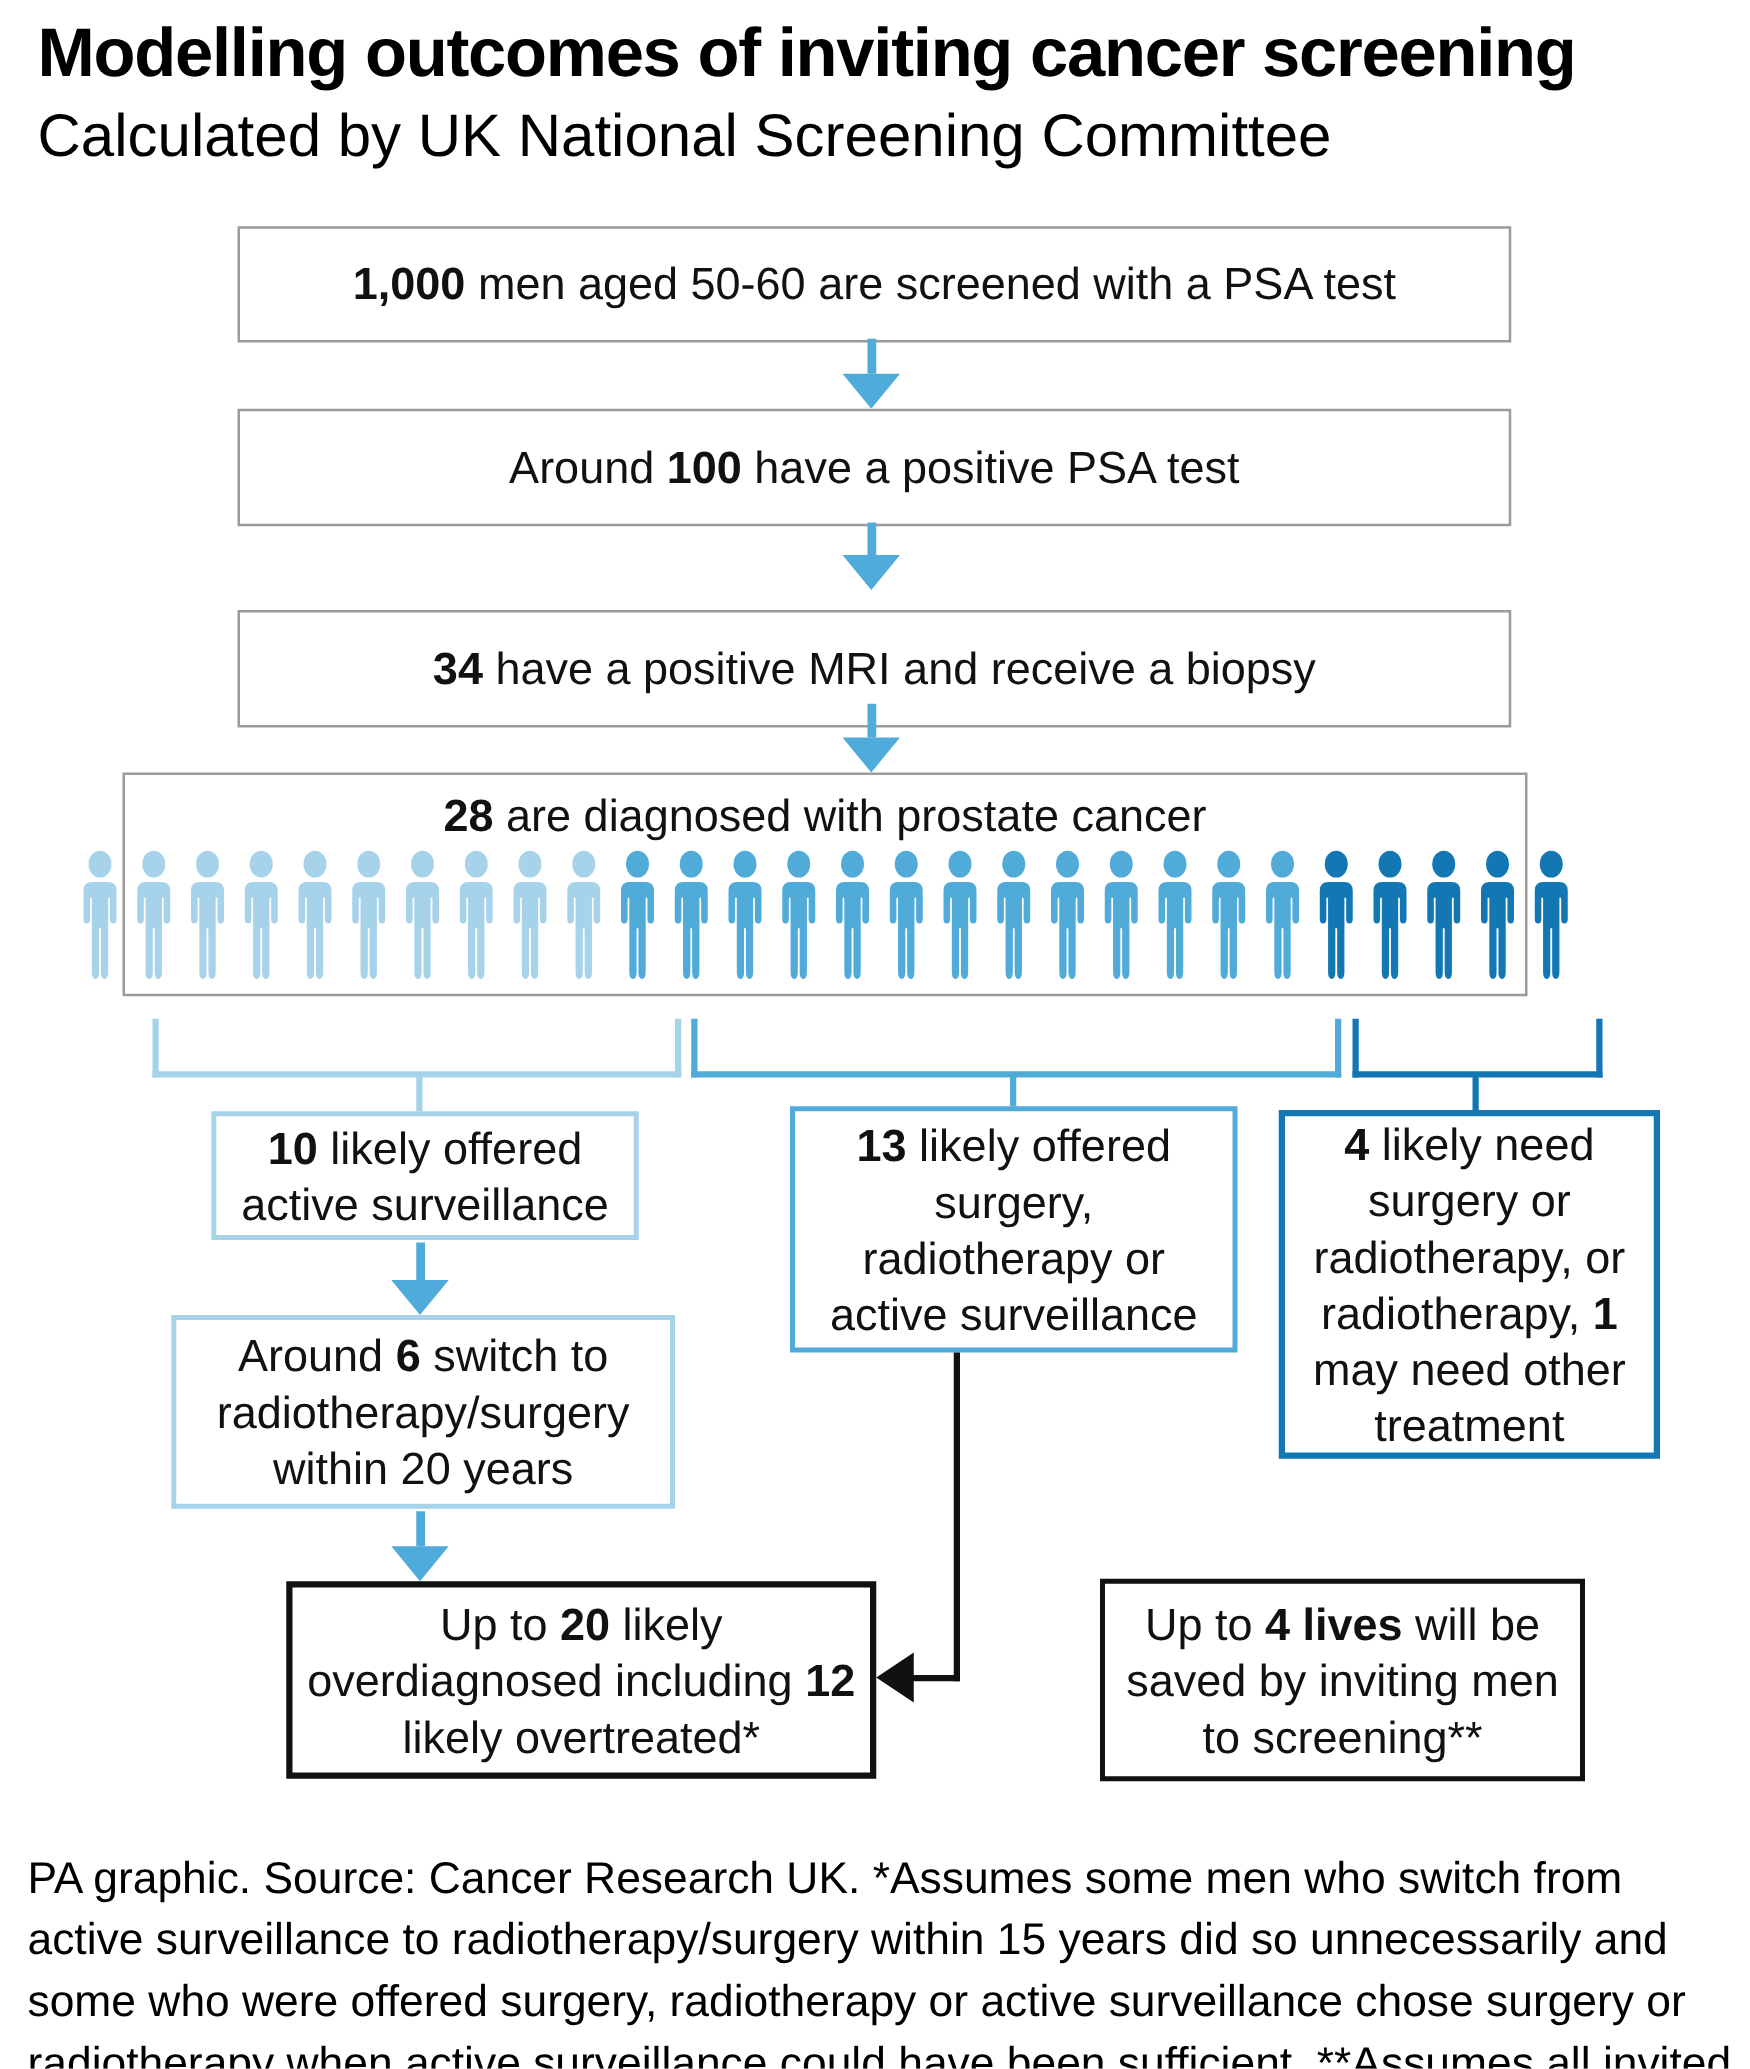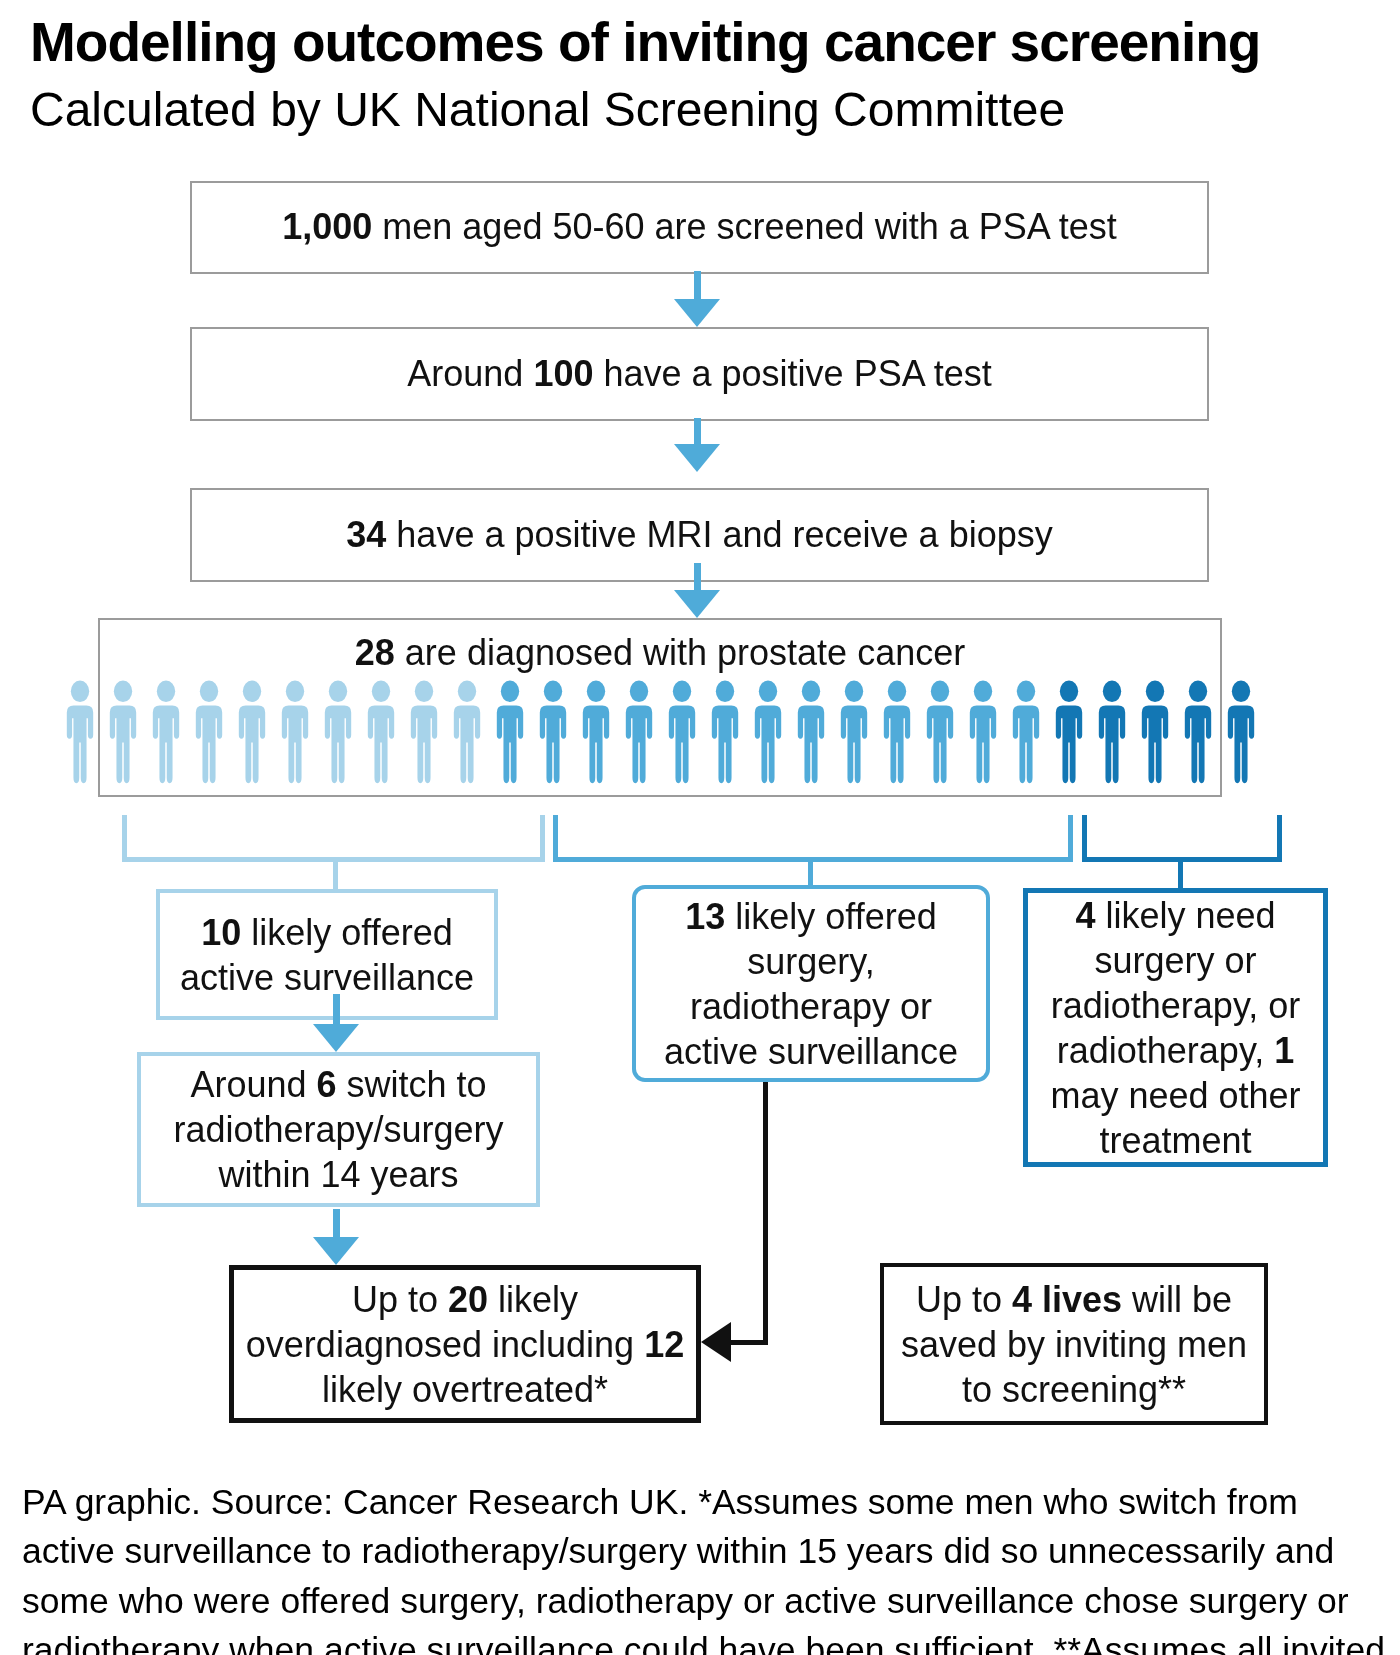--- a/index.html
+++ b/index.html
@@ -201,39 +201,39 @@
       </div>
   </div>
 
   <div class="bracket br-light" style="left:122px;top:815px;width:423px;"></div>
   <div class="bracket br-med" style="left:553px;top:815px;width:520px;"></div>
   <div class="bracket br-dark" style="left:1082px;top:815px;width:200px;"></div>
   <div class="stemline st-light" style="left:333px;top:860px;height:30px;"></div>
   <div class="stemline st-med" style="left:808px;top:860px;height:27px;"></div>
   <div class="stemline st-dark" style="left:1178px;top:860px;height:29px;"></div>
 
-  <div class="bbox b-light" style="left:156px;top:889px;width:342px;height:131px;">
+  <div class="bbox b-light" style="left:169px;top:889px;width:342px;height:103px;">
     <span><b>10</b><span> likely offered active surveillance</span></span>
   </div>
 
-  <div class="bbox b-med" style="left:632px;top:885px;width:358px;height:197px;border-radius:13px;">
+  <div class="bbox b-med" style="left:632px;top:885px;width:358px;height:197px;">
     <span><b>13</b><span> likely offered surgery, radiotherapy or active surveillance</span></span>
   </div>
 
   <div class="bbox b-dark" style="left:1023px;top:888px;width:305px;height:279px;">
     <span><b>4</b><span> likely need surgery or radiotherapy, or radiotherapy, </span><b>1</b><span> may need other treatment</span></span>
   </div>
 
   <div class="varrow" style="left:313px;top:994px;">
     <span class="stem" style="height:30px;"></span>
     <span class="head"></span>
   </div>
 
   <div class="bbox b-light" style="left:137px;top:1052px;width:403px;height:155px;">
-    <span><span>Around </span><b>6</b><span> switch to radiotherapy/surgery within 14 years</span></span>
+    <span><span>Around </span><b>6</b><span> switch to radiotherapy/surgery within 20 years</span></span>
   </div>
 
   <div class="varrow" style="left:313px;top:1209px;">
     <span class="stem" style="height:28px;"></span>
     <span class="head"></span>
   </div>
 
   <div class="bbox b-black" style="left:229px;top:1265px;width:472px;height:158px;">
     <span><span>Up to </span><b>20</b><span> likely overdiagnosed including </span><b>12</b><span> likely overtreated*</span></span>
   </div>

